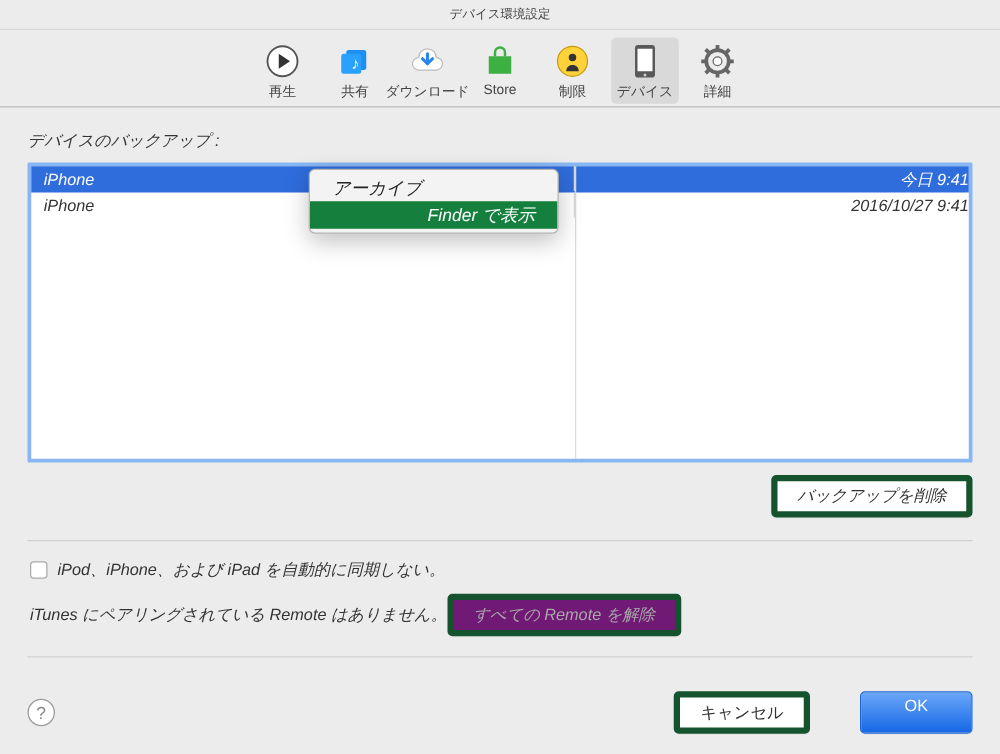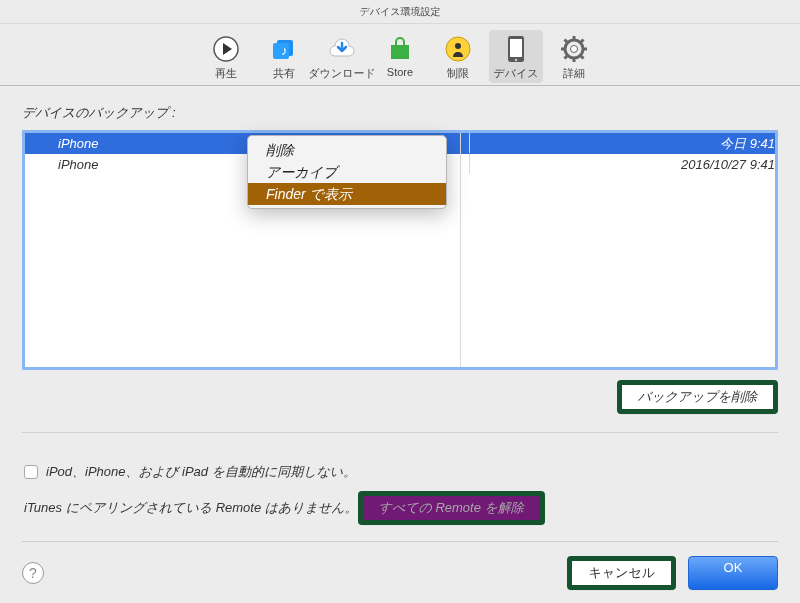--- a/index.html
+++ b/index.html
@@ -82,21 +82,20 @@
     }
     .backup-table-inner {
       position: absolute;
       inset: 0;
     }
     .backup-row {
       display: flex;
       height: 21px;
       line-height: 21px;
       border-bottom: 1px solid transparent;
-      padding-left: 23px;
     }
     .backup-row.selected {
       background: #2f6ddc;
       color: #fff;
     }
     .backup-col-device {
       width: 58%;
       padding-left: 10px;
       border-right: 1px solid #d9d9d9;
       overflow: hidden;
@@ -130,22 +129,23 @@
     }
     .context-item {
       height: 22px;
       line-height: 22px;
       padding: 0 18px;
       font-size: 14px;
       color: #222;
       cursor: default;
     }
     .context-item.highlight {
-      background: #a16207;
+      background: #15803d;
       color: #fff;
+      text-align: right;
     }
     .under-table {
       display: flex;
       justify-content: flex-end;
       margin-top: 10px;
     }
     .mac-button {
       background: #fff;
       border: 5px solid #14532d;
       border-radius: 4px;
@@ -158,35 +158,35 @@
       text-align: center;
     }
     .mac-button.disabled {
       color: #a8a8a8;
       background: #701a75;
     }
     .mac-button.primary {
       background: linear-gradient(#6aa7f8, #1668e6);
       border: 1px solid #1e66d6;
       color: #fff;
+      margin-left: 28px;
     }
     .sep {
       height: 1px;
       background: #cfcfcf;
       margin: 18px 0 14px 0;
     }
     .options {
       padding: 0 2px;
     }
     .checkbox-row {
       display: flex;
       align-items: center;
       gap: 8px;
       margin-bottom: 10px;
-      margin-top: 16px;
     }
     .checkbox-box {
       width: 14px;
       height: 14px;
       border: 1px solid #aaa;
       border-radius: 3px;
       background: #fff;
     }
     .remote-row {
       display: flex;
@@ -323,21 +323,20 @@
         <div class="backup-row selected">
           <div class="backup-col-device">iPhone</div>
           <div class="backup-col-date">今日 9:41</div>
         </div>
         <div class="backup-row">
           <div class="backup-col-device">iPhone</div>
           <div class="backup-col-date">2016/10/27 9:41</div>
         </div>
 
         <div class="context-menu">
-          <div class="context-item">削除</div>
           <div class="context-item">アーカイブ</div>
           <div class="context-item highlight">Finder で表示</div>
         </div>
       </div>
     </div>
 
     <div class="under-table">
       <div class="mac-button">バックアップを削除</div>
     </div>
 

